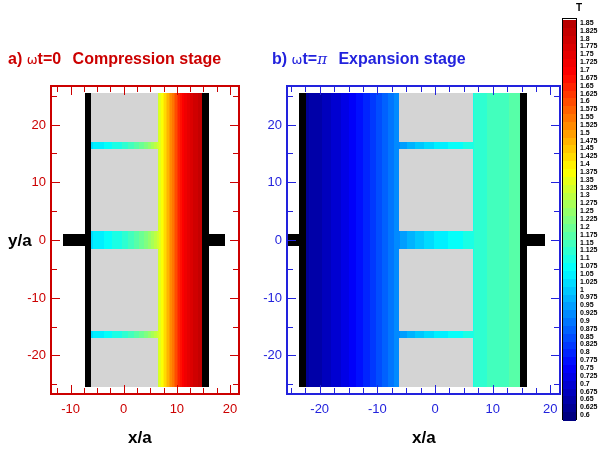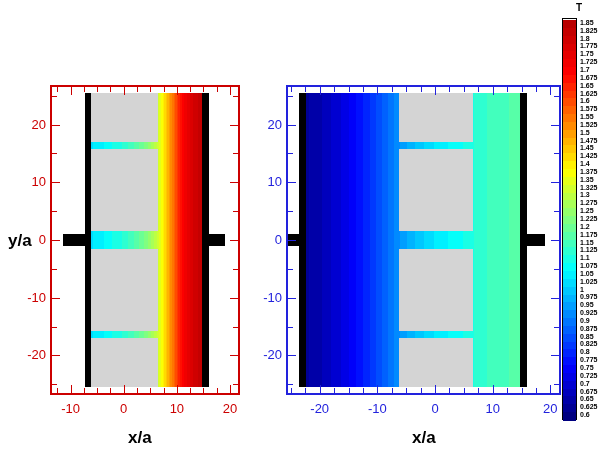--- a/index.html
+++ b/index.html
@@ -54,20 +54,22 @@
   #cbar{position:absolute;left:0px;top:0px;width:15px;height:402px;border:1px solid #000;box-sizing:border-box;}
   .cseg{position:absolute;left:0;width:13px;}
   #cbar-title{position:absolute;left:14px;top:-16px;font-size:10px;color:#000;font-weight:bold;}
   .clab{position:absolute;left:18px;font-size:7px;color:#000;white-space:nowrap;line-height:7px;font-weight:bold;}
 </style>
 </head>
 <body>
 
 <div class="fig">
 
+  <div class="title" id="title-a"><span>a)</span> <span class="om">ω</span>t=0<span class="sp"></span> Compression stage</div>
+  <div class="title" id="title-b"><span>b)</span> <span class="om">ω</span>t=<span class="pi">π</span><span class="sp"></span> Expansion stage</div>
 
   <div class="panel" id="panel-a"></div>
 
   <div class="plotarea" id="pa-area" style="left:52px;top:87px;width:186px;height:306px;">
       <div class="field" style="left: 37.2px; top: 6.06226px; width: 2.20226px; height: 293.875px; background: rgb(0, 219, 255);"></div>
       <div class="field" style="left: 38.2111px; top: 6.06226px; width: 2.20226px; height: 293.875px; background: rgb(0, 219, 255);"></div>
       <div class="field" style="left: 39.2223px; top: 6.06226px; width: 2.20226px; height: 293.875px; background: rgb(0, 219, 255);"></div>
       <div class="field" style="left: 40.2334px; top: 6.06226px; width: 2.20226px; height: 293.875px; background: rgb(0, 219, 255);"></div>
       <div class="field" style="left: 41.2445px; top: 6.06226px; width: 2.20226px; height: 293.875px; background: rgb(0, 240, 255);"></div>
       <div class="field" style="left: 42.2556px; top: 6.06226px; width: 2.20226px; height: 293.875px; background: rgb(0, 240, 255);"></div>

